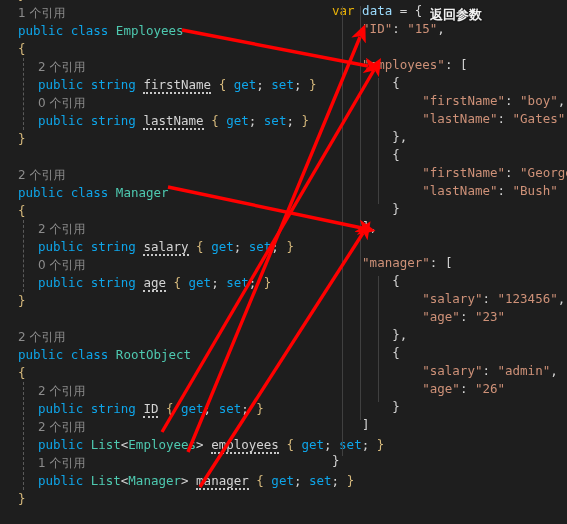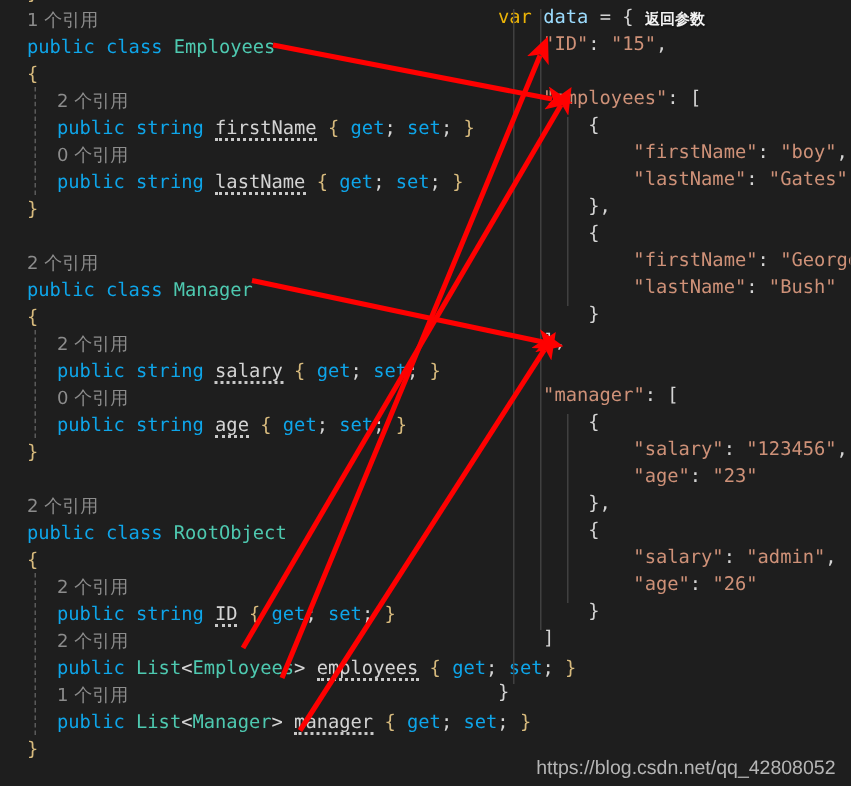--- a/index.html
+++ b/index.html
@@ -69,21 +69,21 @@
     position: absolute;
     left: 0; top: 0;
     width: 567px; height: 524px;
     pointer-events: none;
   }
   #annotation-label {
     position: absolute;
     left: 430px;
     top: 6px;
     font-family: "DejaVu Sans", sans-serif;
-    font-size: 10px;
+    font-size: 13px;
     font-weight: bold;
     color: #f2f2f2;
     letter-spacing: 0px;
     text-shadow:
       -1px -1px 0 #1a1a1a,  1px -1px 0 #1a1a1a,
       -1px  1px 0 #1a1a1a,  1px  1px 0 #1a1a1a,
        0px  2px 0 #1a1a1a,  2px  0px 0 #1a1a1a;
   }
 
   
@@ -115,15 +115,14 @@
         <line x1="182" y1="30" x2="368" y2="66"></line>
         <line x1="188" y1="452" x2="360" y2="37"></line>
         <line x1="162" y1="432" x2="374" y2="70"></line>
         <line x1="168" y1="187" x2="362" y2="228"></line>
         <line x1="200" y1="487" x2="363" y2="233"></line>
       </g>
   </svg>
 
   <div id="annotation-label">返回参数</div>
 
-  <div id="watermark">https://blog.csdn.net/qq_42808052</div>
 
 </div>
 
 </body></html>

